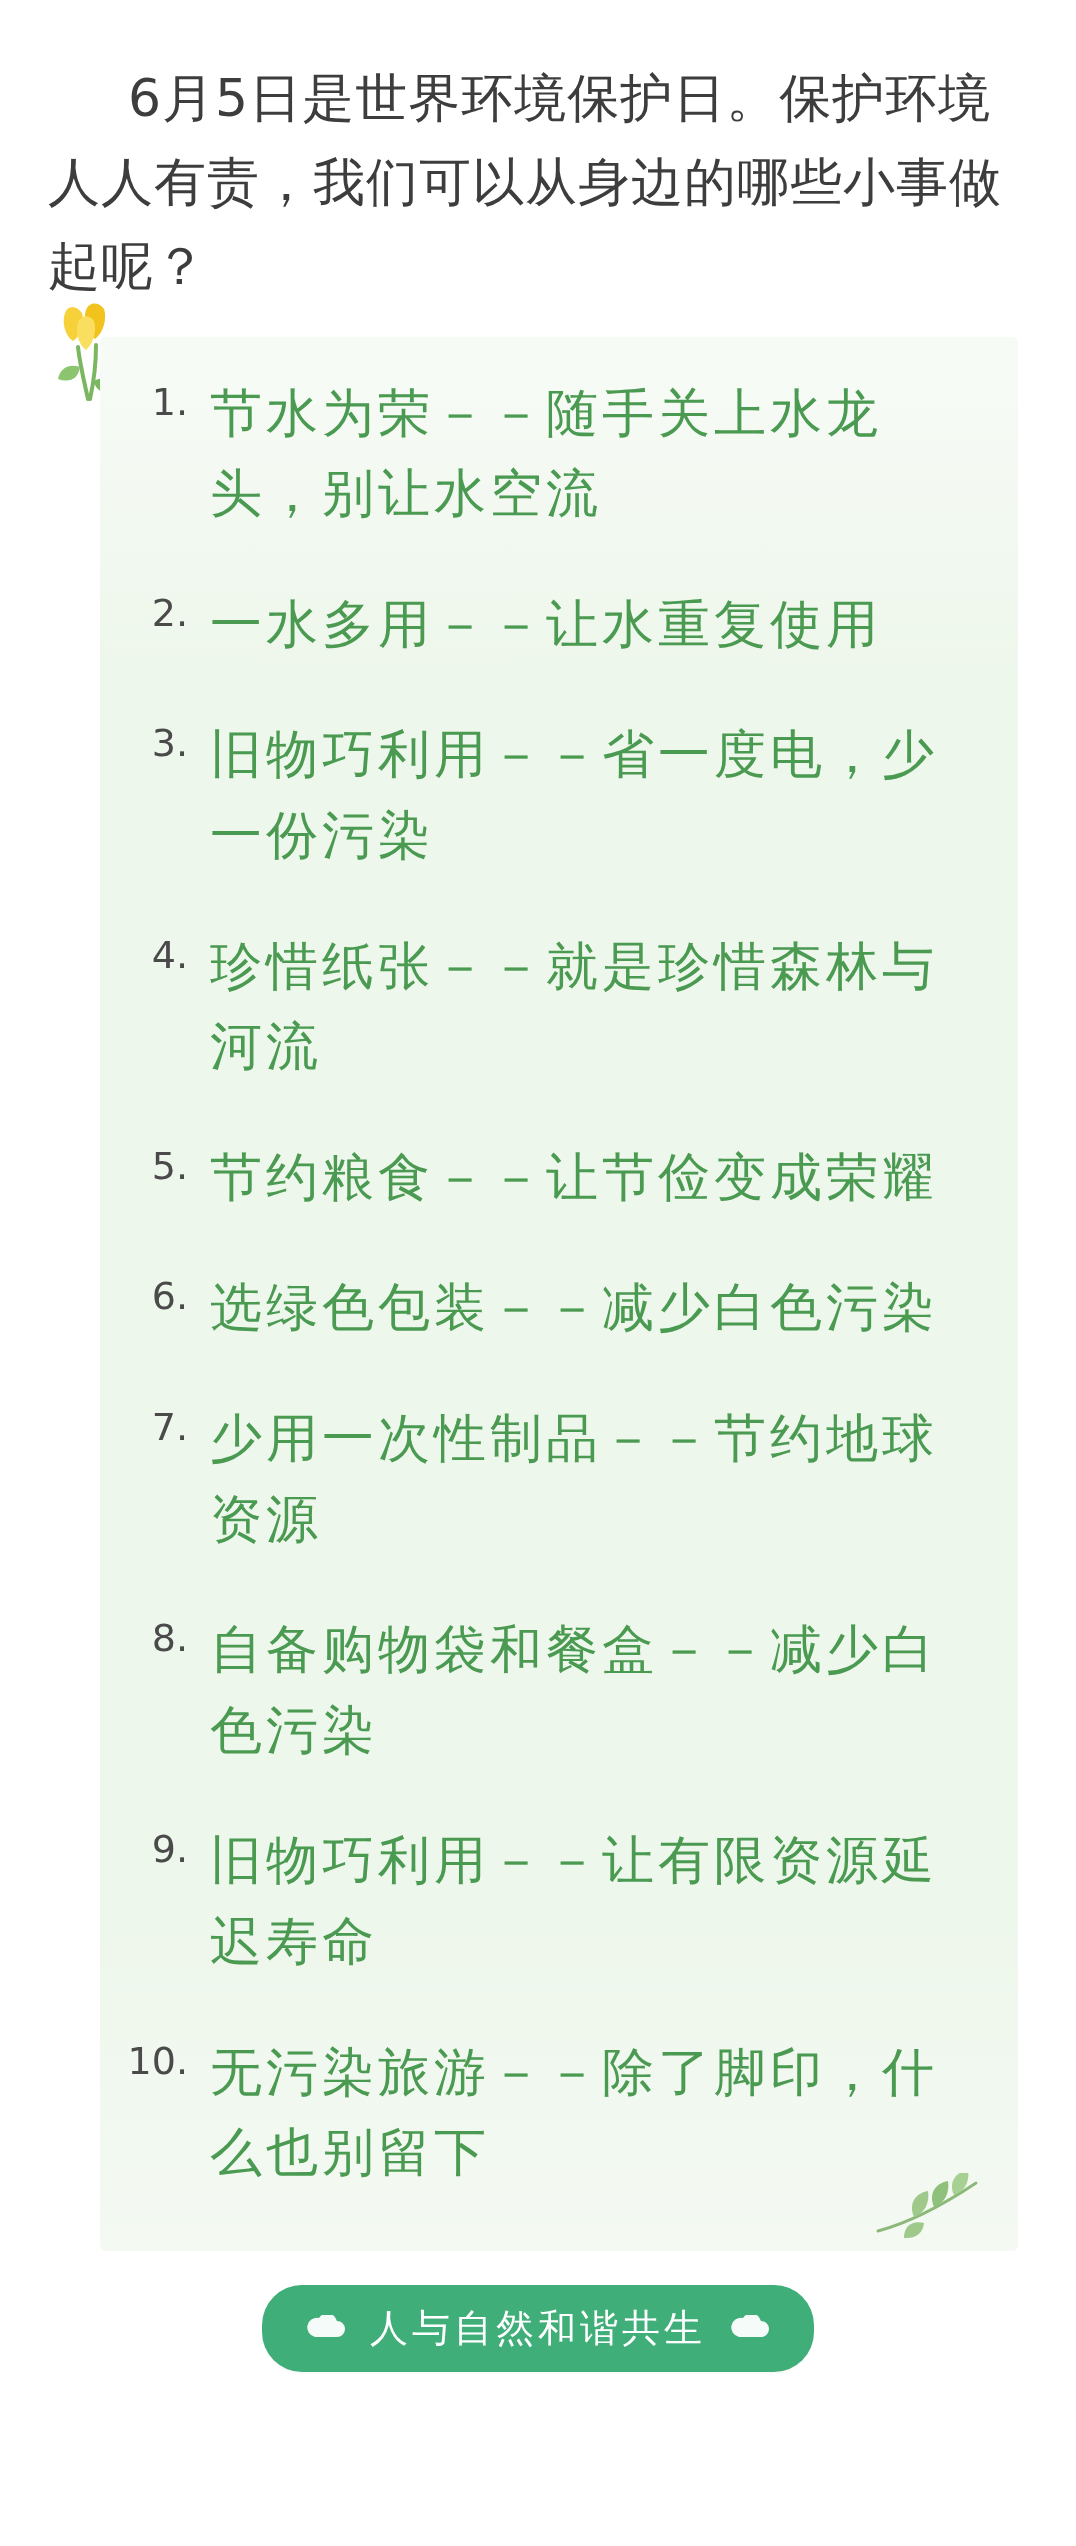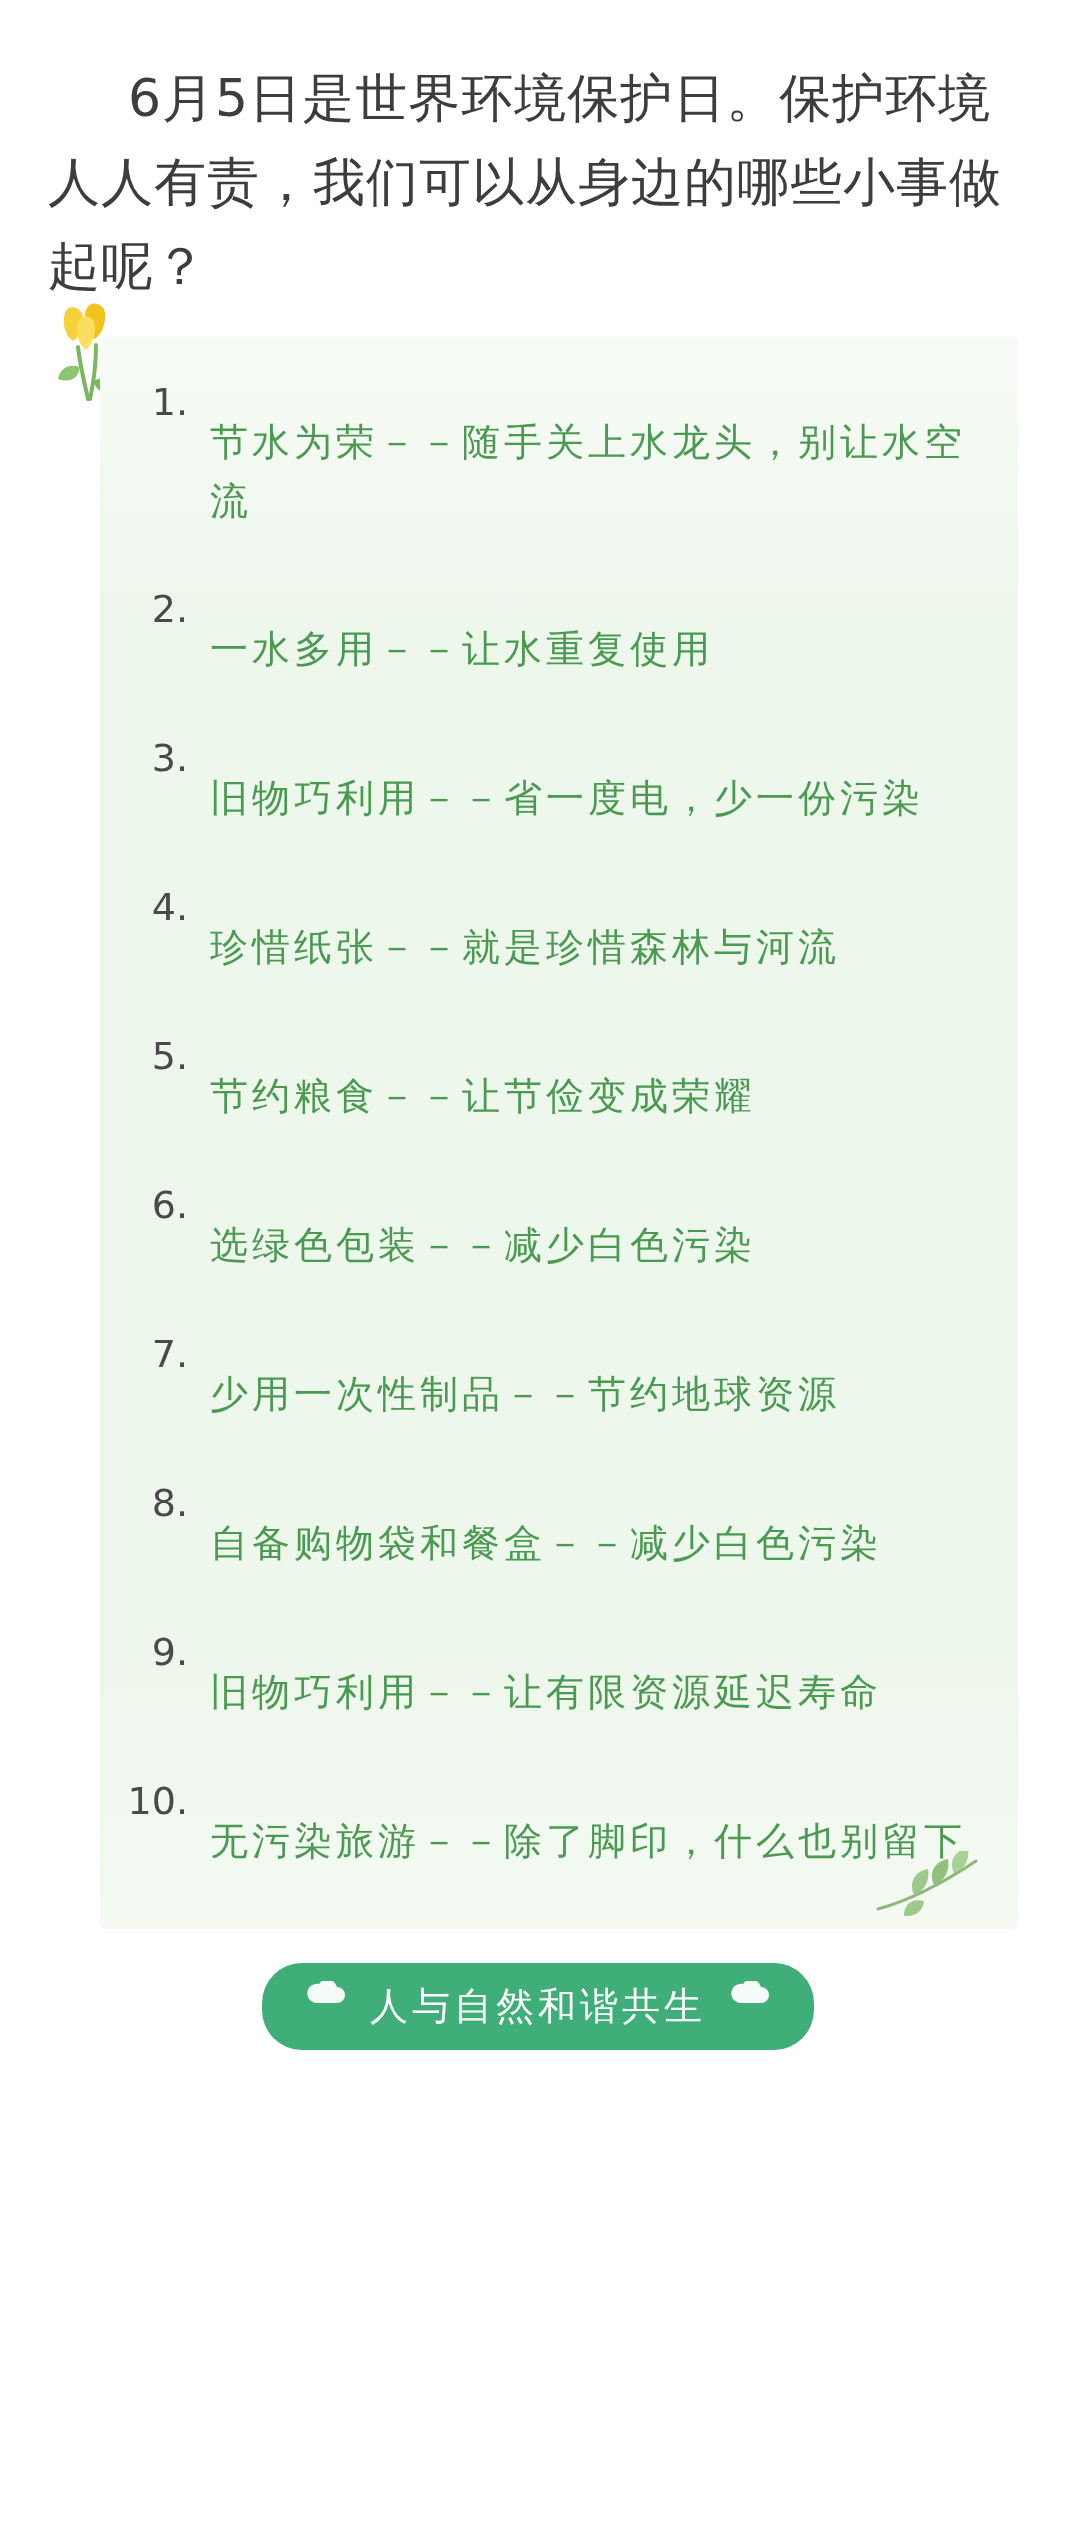--- a/index.html
+++ b/index.html
@@ -84,26 +84,25 @@
     text-align: right;
     padding-right: 22px;
     box-sizing: border-box;
     font-size: 38px;
     line-height: 1.55;
     color: #4a4a4a;
     font-family: "DejaVu Sans", "Liberation Sans", sans-serif;
   }
   .txt {
     flex: 1 1 auto;
-    font-size: 38px;
+    font-size: 52px;
     line-height: 1.55;
     color: #4b9a52;
     letter-spacing: 4px;
     font-family: "DejaVu Sans", "Liberation Sans", sans-serif;
-    margin-top: 40px;
   }
 
   
   .leaf {
     position: absolute;
     right: 30px;
     bottom: 8px;
     width: 120px;
     height: 70px;
     z-index: 3;
@@ -115,20 +114,21 @@
     display: flex;
     justify-content: center;
     margin-top: 34px;
   }
   .pill {
     background: #3fae78;
     color: #ffffff;
     border-radius: 40px;
     padding: 18px 42px;
     display: flex;
+    align-items: center;
     gap: 22px;
     font-size: 38px;
     letter-spacing: 4px;
     font-family: "DejaVu Sans", "Liberation Sans", sans-serif;
     box-shadow: 0 2px 0 rgba(0,0,0,0.02);
   }
   .pill .cloud {
     width: 44px;
     height: 26px;
     flex: 0 0 auto;

